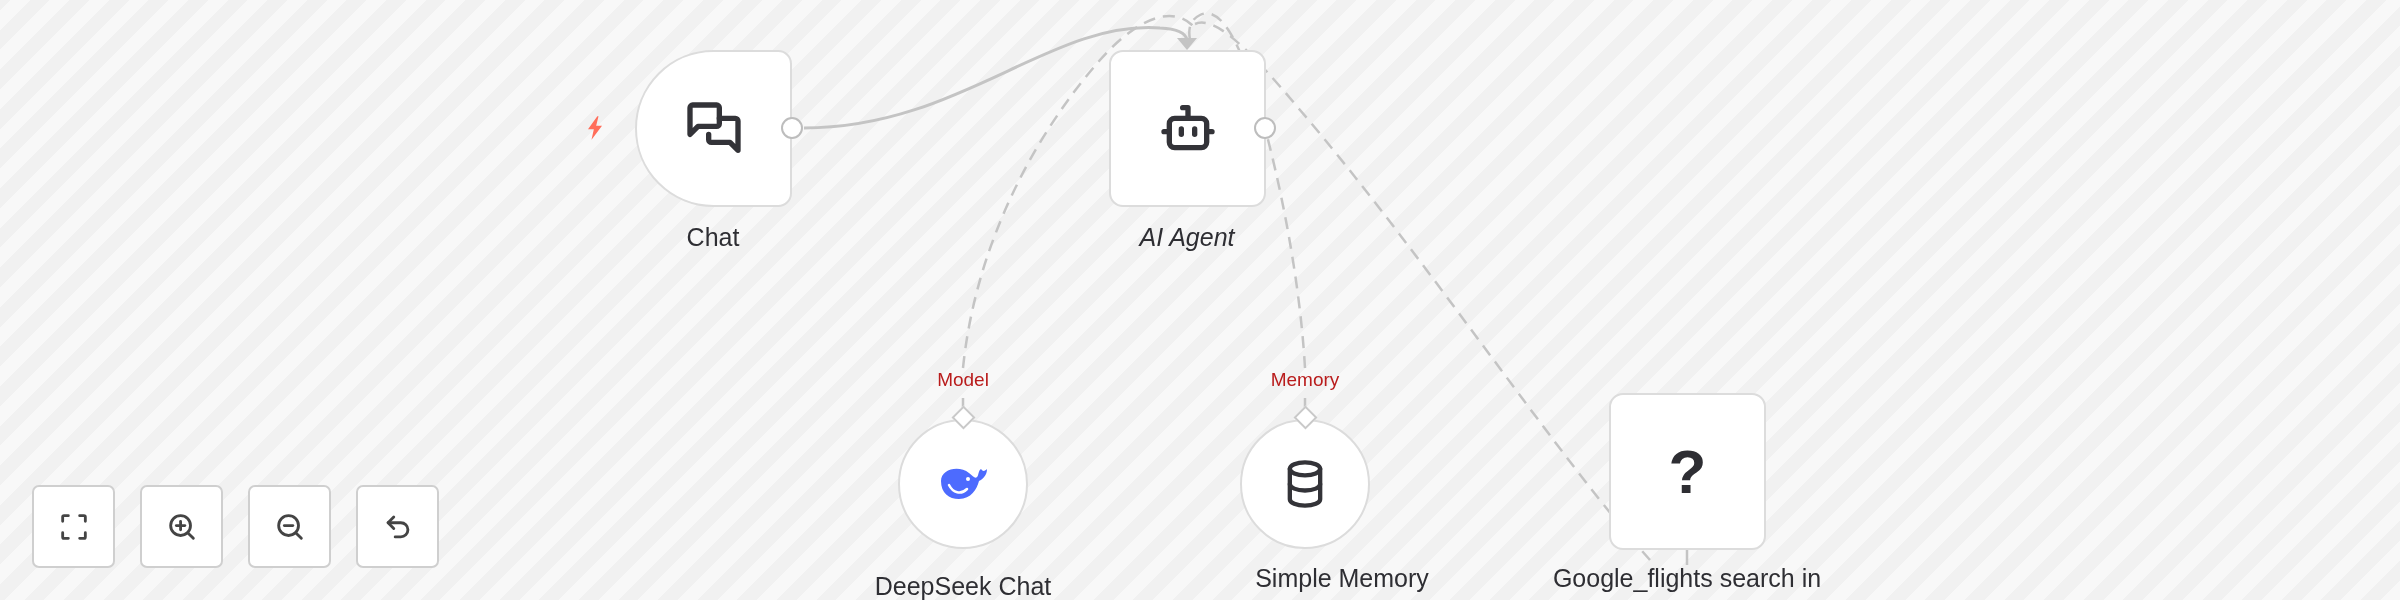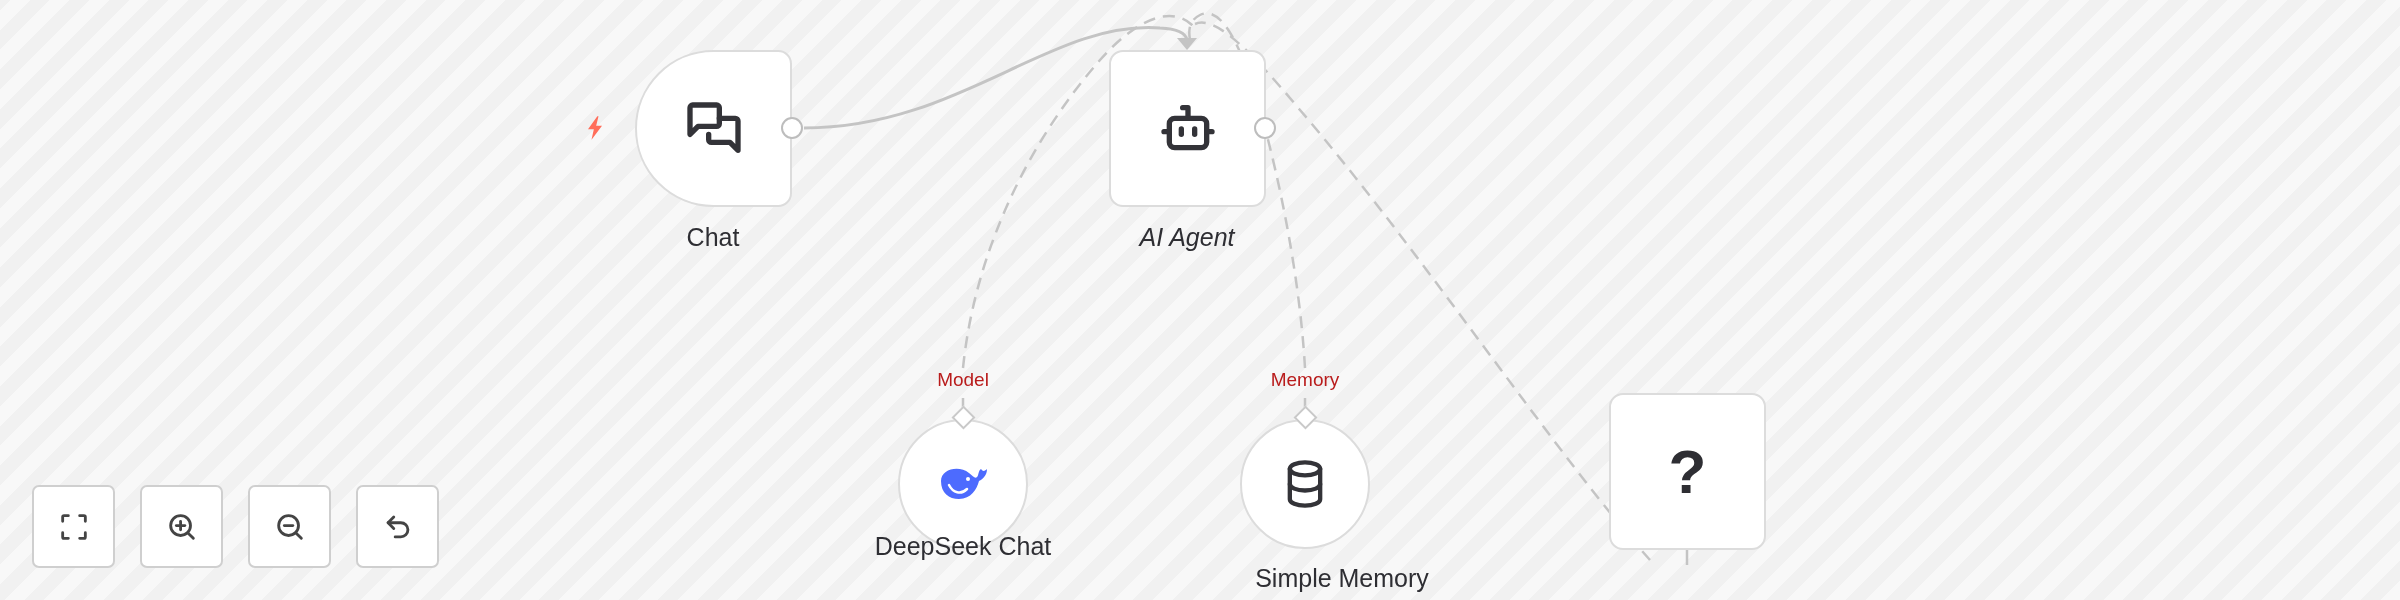--- a/index.html
+++ b/index.html
@@ -172,36 +172,37 @@
 
   <div class="port-label" style="left:963px; top:369px;">Model</div>
   <div class="node circle" style="left:898px; top:419px;">
     <svg width="52" height="42" viewBox="0 0 52 42">
       <path d="M4 18 C4 6, 22 2, 32 10 C36 13, 38 16, 40 14 C42 12, 41 8, 44 6 C46 9, 48 8, 50 6 C50 12, 46 16, 42 18 C40 26, 34 36, 22 36 C12 36, 4 30, 4 18 Z" fill="#4d6bfe"></path>
       <path d="M12 22 C16 30, 24 32, 30 26" fill="none" stroke="#ffffff" stroke-width="2.5" stroke-linecap="round"></path>
       <circle cx="31" cy="16" r="2" fill="#ffffff"></circle>
     </svg>
   </div>
   <div class="handle-diamond" style="left:955px; top:409px;"></div>
-  <div class="node-label" style="left:963px; top:532px;">DeepSeek Chat</div>
+  <div class="node-label" style="left:963px; top:572px;">DeepSeek Chat</div>
 
   <div class="port-label" style="left:1305px; top:369px;">Memory</div>
   <div class="node circle" style="left:1240px; top:419px;">
     <svg width="52" height="52" viewBox="0 0 24 24" fill="none" stroke="#333338" stroke-width="2" stroke-linecap="round" stroke-linejoin="round">
       <ellipse cx="12" cy="5" rx="7" ry="3"></ellipse>
       <path d="M5 5 v14 c0 1.7 3.1 3 7 3 s7-1.3 7-3 V5"></path>
       <path d="M5 12 c0 1.7 3.1 3 7 3 s7-1.3 7-3"></path>
     </svg>
   </div>
   <div class="handle-diamond" style="left:1297px; top:409px;"></div>
   <div class="node-label" style="left:1305px; top:564px;margin-left:37px;">Simple Memory</div>
 
   <div class="node square" style="left:1609px; top:393px; width:157px; height:157px;">
     <span class="qmark">?</span>
   </div>
+  <div class="node-label" style="left:1687px; top:564px;">Google_flights search in</div>
 
   <div class="controls">
     <div class="ctrl-btn">
       <svg width="34" height="34" viewBox="0 0 24 24" fill="none" stroke="#444" stroke-width="2" stroke-linecap="round">
         <path d="M4 8 V5 a1 1 0 0 1 1-1 h3"></path>
         <path d="M16 4 h3 a1 1 0 0 1 1 1 v3"></path>
         <path d="M20 16 v3 a1 1 0 0 1-1 1 h-3"></path>
         <path d="M8 20 H5 a1 1 0 0 1-1-1 v-3"></path>
       </svg>
     </div>

